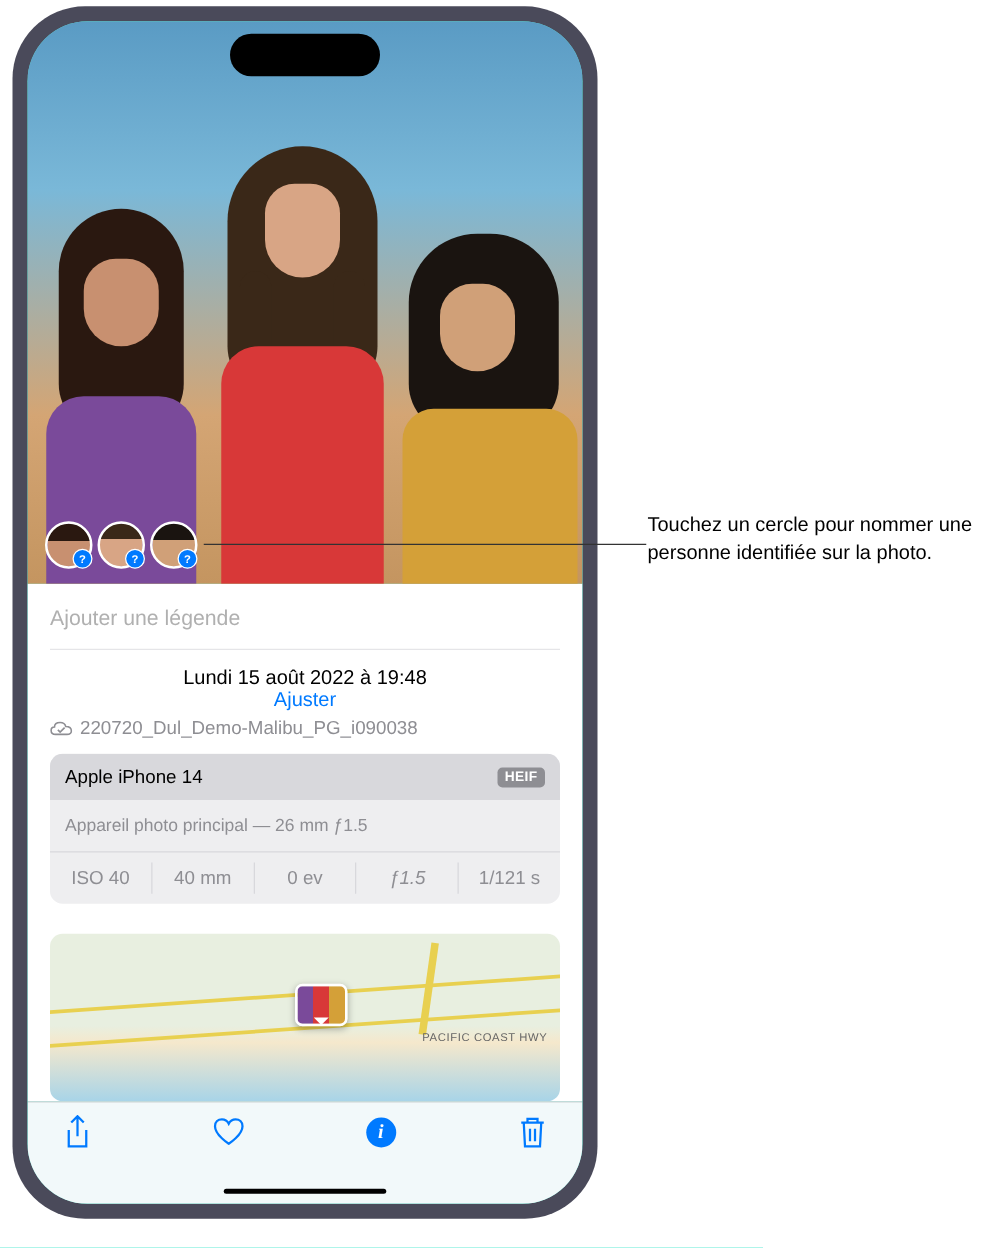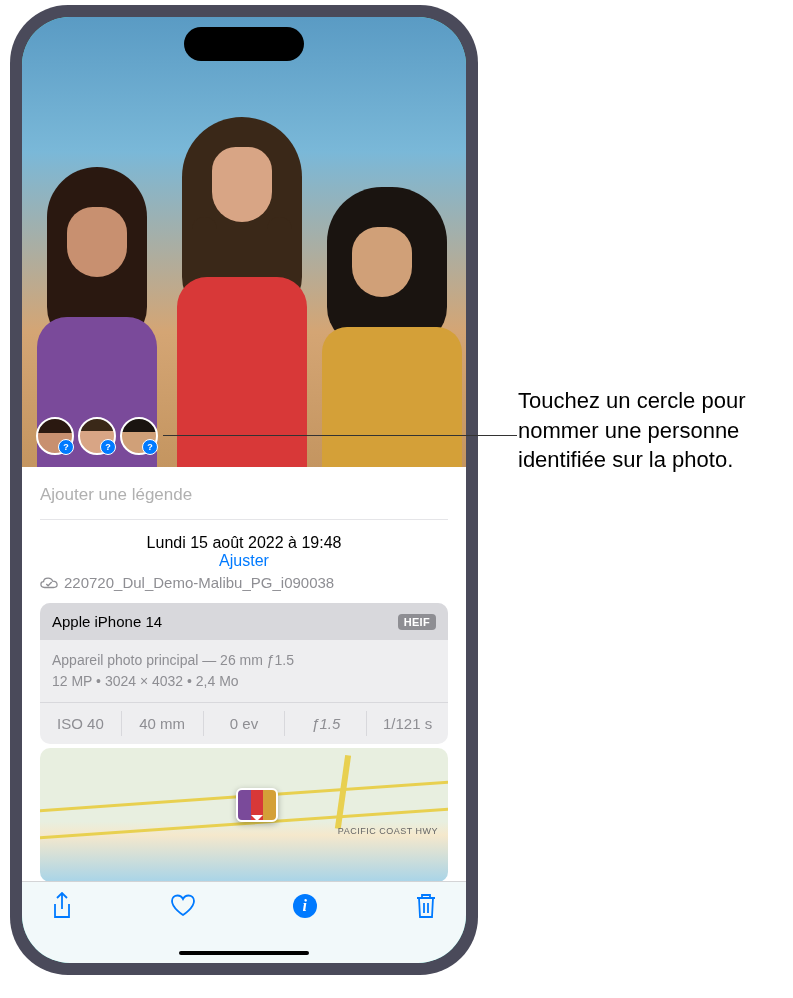--- a/index.html
+++ b/index.html
@@ -150,21 +150,21 @@
       gap: 6px;
       color: #8e8e93;
       font-size: 15px;
       padding-bottom: 12px;
     }
     .cloud-icon-svg { width: 18px; height: 14px; }
     .camera-card {
       background: #eeeef0;
       border-radius: 10px;
       overflow: hidden;
-      margin-bottom: 4px;
+      margin-bottom: 24px;
     }
     .camera-header {
       display: flex;
       justify-content: space-between;
       align-items: center;
       padding: 10px 12px;
       background: #d8d8dc;
     }
     .camera-device {
       font-size: 15px;
@@ -296,23 +296,23 @@
       left: 50%;
       transform: translateX(-50%);
       width: 130px;
       height: 4px;
       background: #000;
       border-radius: 3px;
     }
     .callout {
       position: absolute;
       left: 518px;
-      top: 386px;
+      top: 410px;
       width: 260px;
-      font-size: 22px;
+      font-size: 16px;
       line-height: 1.35;
       color: #000;
     }
     .callout-line {
       position: absolute;
       left: 163px;
       top: 435px;
       width: 354px;
       height: 1px;
       background: #333;
@@ -368,21 +368,20 @@
         <span>220720_Dul_Demo-Malibu_PG_i090038</span>
       </div>
 
       <div class="camera-card">
         <div class="camera-header">
           <span class="camera-device">Apple iPhone 14</span>
           <span class="format-badge">HEIF</span>
         </div>
         <div class="camera-details">
           <div>Appareil photo principal — 26 mm ƒ1.5</div>
-          <div>12 MP  •  3024 × 4032  •  2,4 Mo</div>
         </div>
         <div class="camera-specs">
           <div class="spec-cell">ISO 40</div>
           <div class="spec-cell">40 mm</div>
           <div class="spec-cell">0 ev</div>
           <div class="spec-cell italic">ƒ1.5</div>
           <div class="spec-cell">1/121 s</div>
         </div>
       </div>
 

